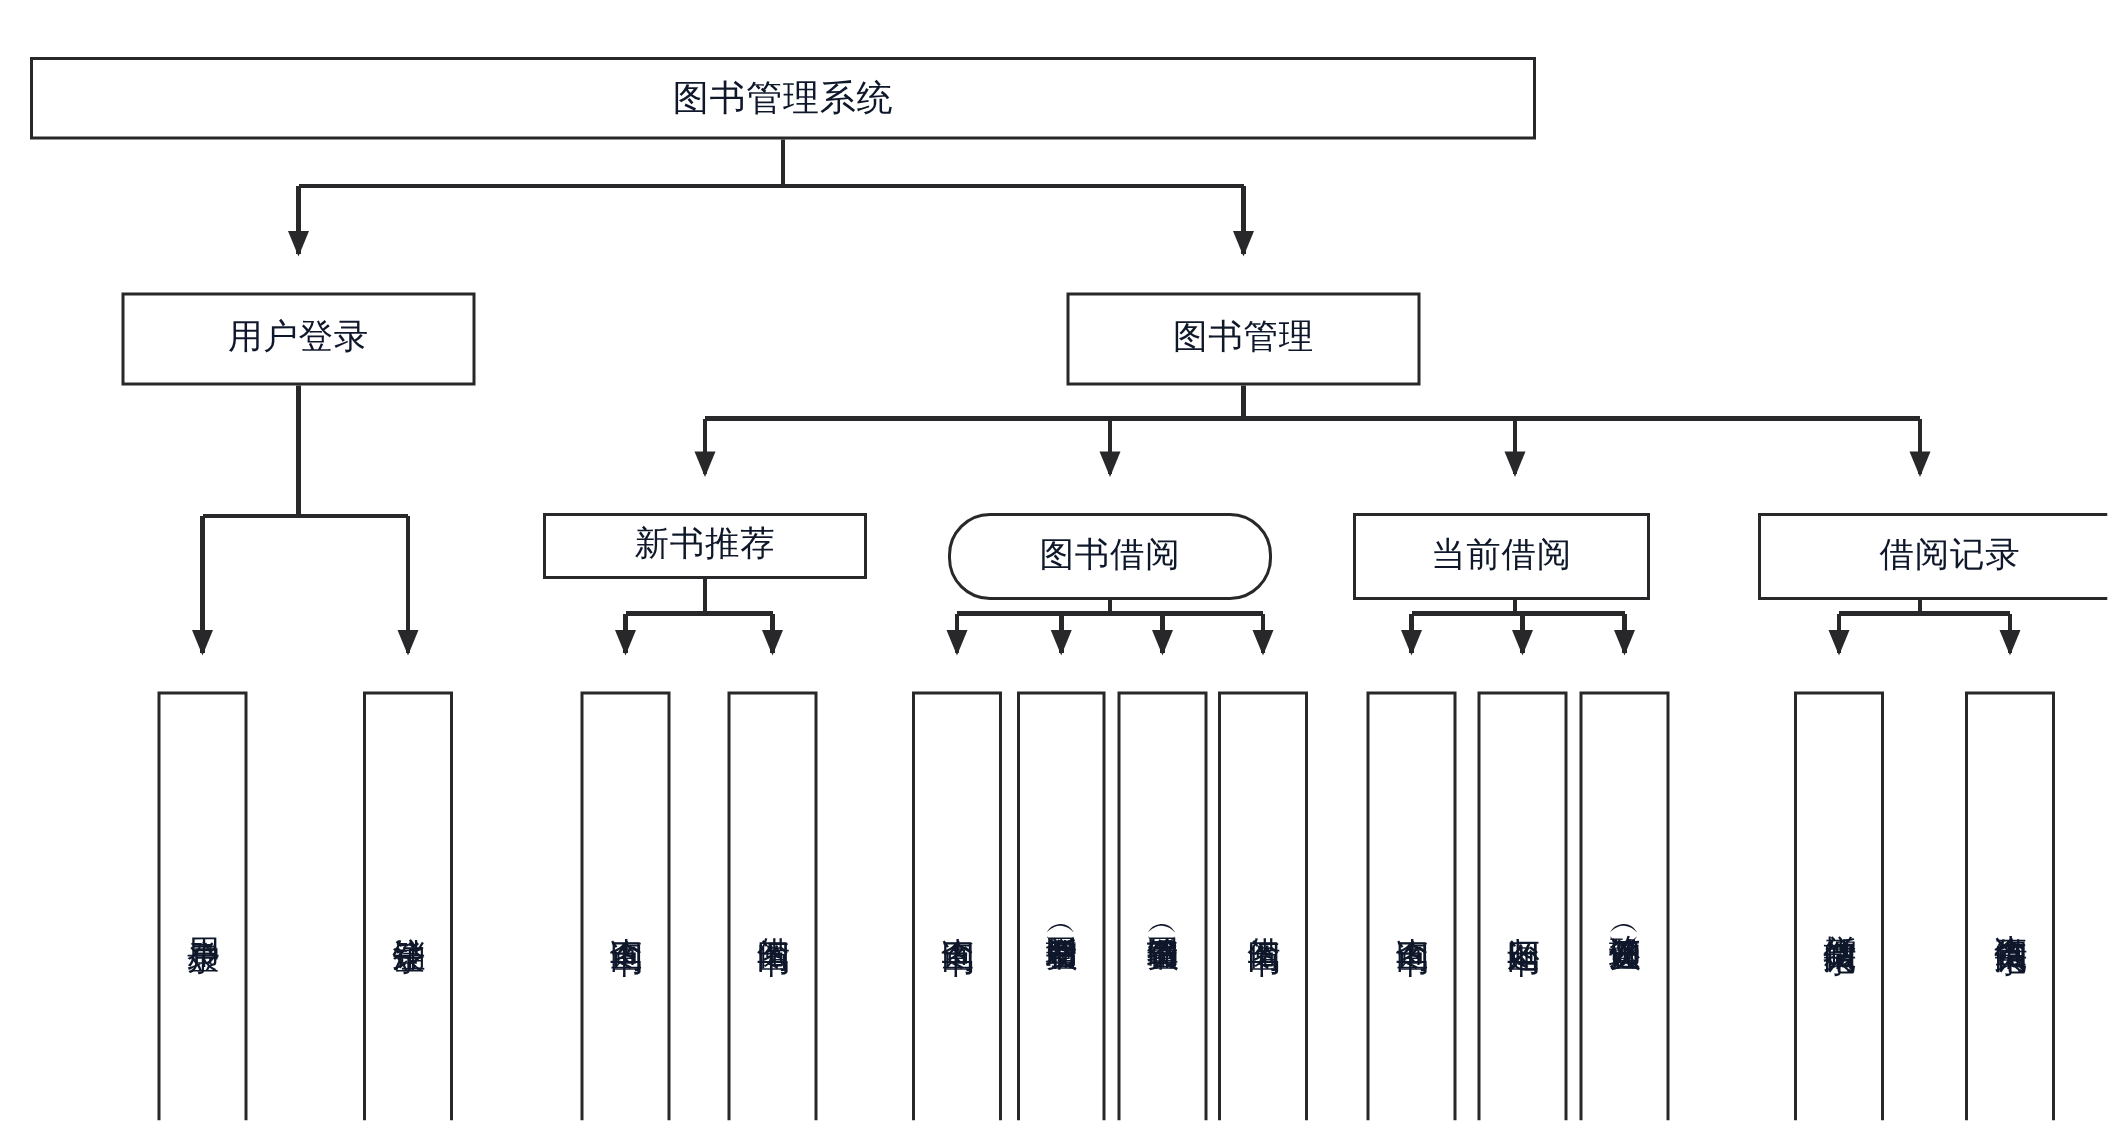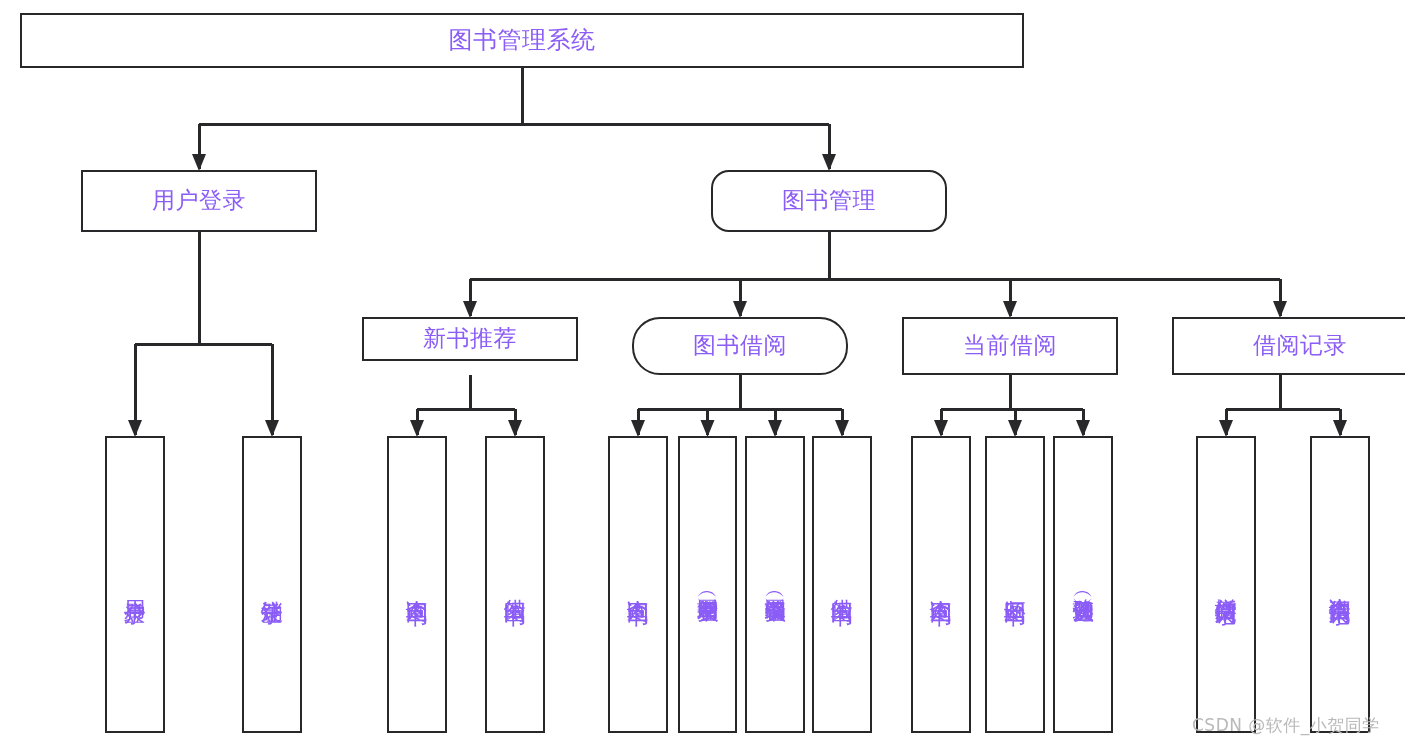--- a/index.html
+++ b/index.html
@@ -27,22 +27,23 @@
     pointer-events: none;
   }
   .node {
     position: absolute;
     box-sizing: border-box;
     border: 2px solid #28282b;
     background: #ffffff;
     display: flex;
     align-items: center;
     justify-content: center;
-    color: #8b5cf6;
+    color: #0f172a;
     z-index: 2;
+    margin-top: 25px;
   }
   .node-label {
     display: block;
     line-height: 1.12;
     letter-spacing: 0.5px;
     white-space: nowrap;
   }
   
   .node.horiz .node-label {
     font-size: 23px;
@@ -140,30 +141,30 @@
       <line x1="1340" y1="409" x2="1340" y2="435" stroke="#28282b" stroke-width="3" shape-rendering="crispEdges"></line>
       <polygon points="1333,420 1347,420 1340,437" fill="#28282b"></polygon>
     </svg>
   <div id="node-layer">
       <div class="node horiz root" style="left: 20px; top: 13px; width: 1004px; height: 55px;">
         <span class="node-label">图书管理系统</span>
       </div>
       <div class="node horiz" style="left: 81px; top: 170px; width: 236px; height: 62px;">
         <span class="node-label">用户登录</span>
       </div>
-      <div class="node horiz" style="left: 711px; top: 170px; width: 236px; height: 62px; border-radius: 18px;">
+      <div class="node horiz" style="left: 711px; top: 170px; width: 236px; height: 62px;">
         <span class="node-label">图书管理</span>
       </div>
       <div class="node horiz" style="left: 362px; top: 317px; width: 216px; height: 44px;">
         <span class="node-label">新书推荐</span>
       </div>
       <div class="node horiz" style="left: 632px; top: 317px; width: 216px; height: 58px; border-radius: 28px;">
         <span class="node-label">图书借阅</span>
       </div>
-      <div class="node horiz" style="left: 902px; top: 317px; width: 216px; height: 58px;">
+      <div class="node horiz" style="left: 902px; top: 317px; width: 198px; height: 58px;">
         <span class="node-label">当前借阅</span>
       </div>
       <div class="node horiz" style="left: 1172px; top: 317px; width: 256px; height: 58px;">
         <span class="node-label">借阅记录</span>
       </div>
       <div class="node vert" style="left: 105px; top: 436px; width: 60px; height: 297px;">
         <span class="node-label">用户登录</span>
       </div>
       <div class="node vert" style="left: 242px; top: 436px; width: 60px; height: 297px;">
         <span class="node-label">注销登录</span>
@@ -195,14 +196,13 @@
       <div class="node vert tall" style="left: 1053px; top: 436px; width: 60px; height: 297px;">
         <span class="node-label">确认归还（管理员）</span>
       </div>
       <div class="node vert" style="left: 1196px; top: 436px; width: 60px; height: 297px;">
         <span class="node-label">新增借阅记录</span>
       </div>
       <div class="node vert" style="left: 1310px; top: 436px; width: 60px; height: 297px;">
         <span class="node-label">查询借阅记录</span>
       </div>
     </div>
-  <div id="watermark">CSDN @软件_小贺同学</div>
 </div>
 
 </body></html>

